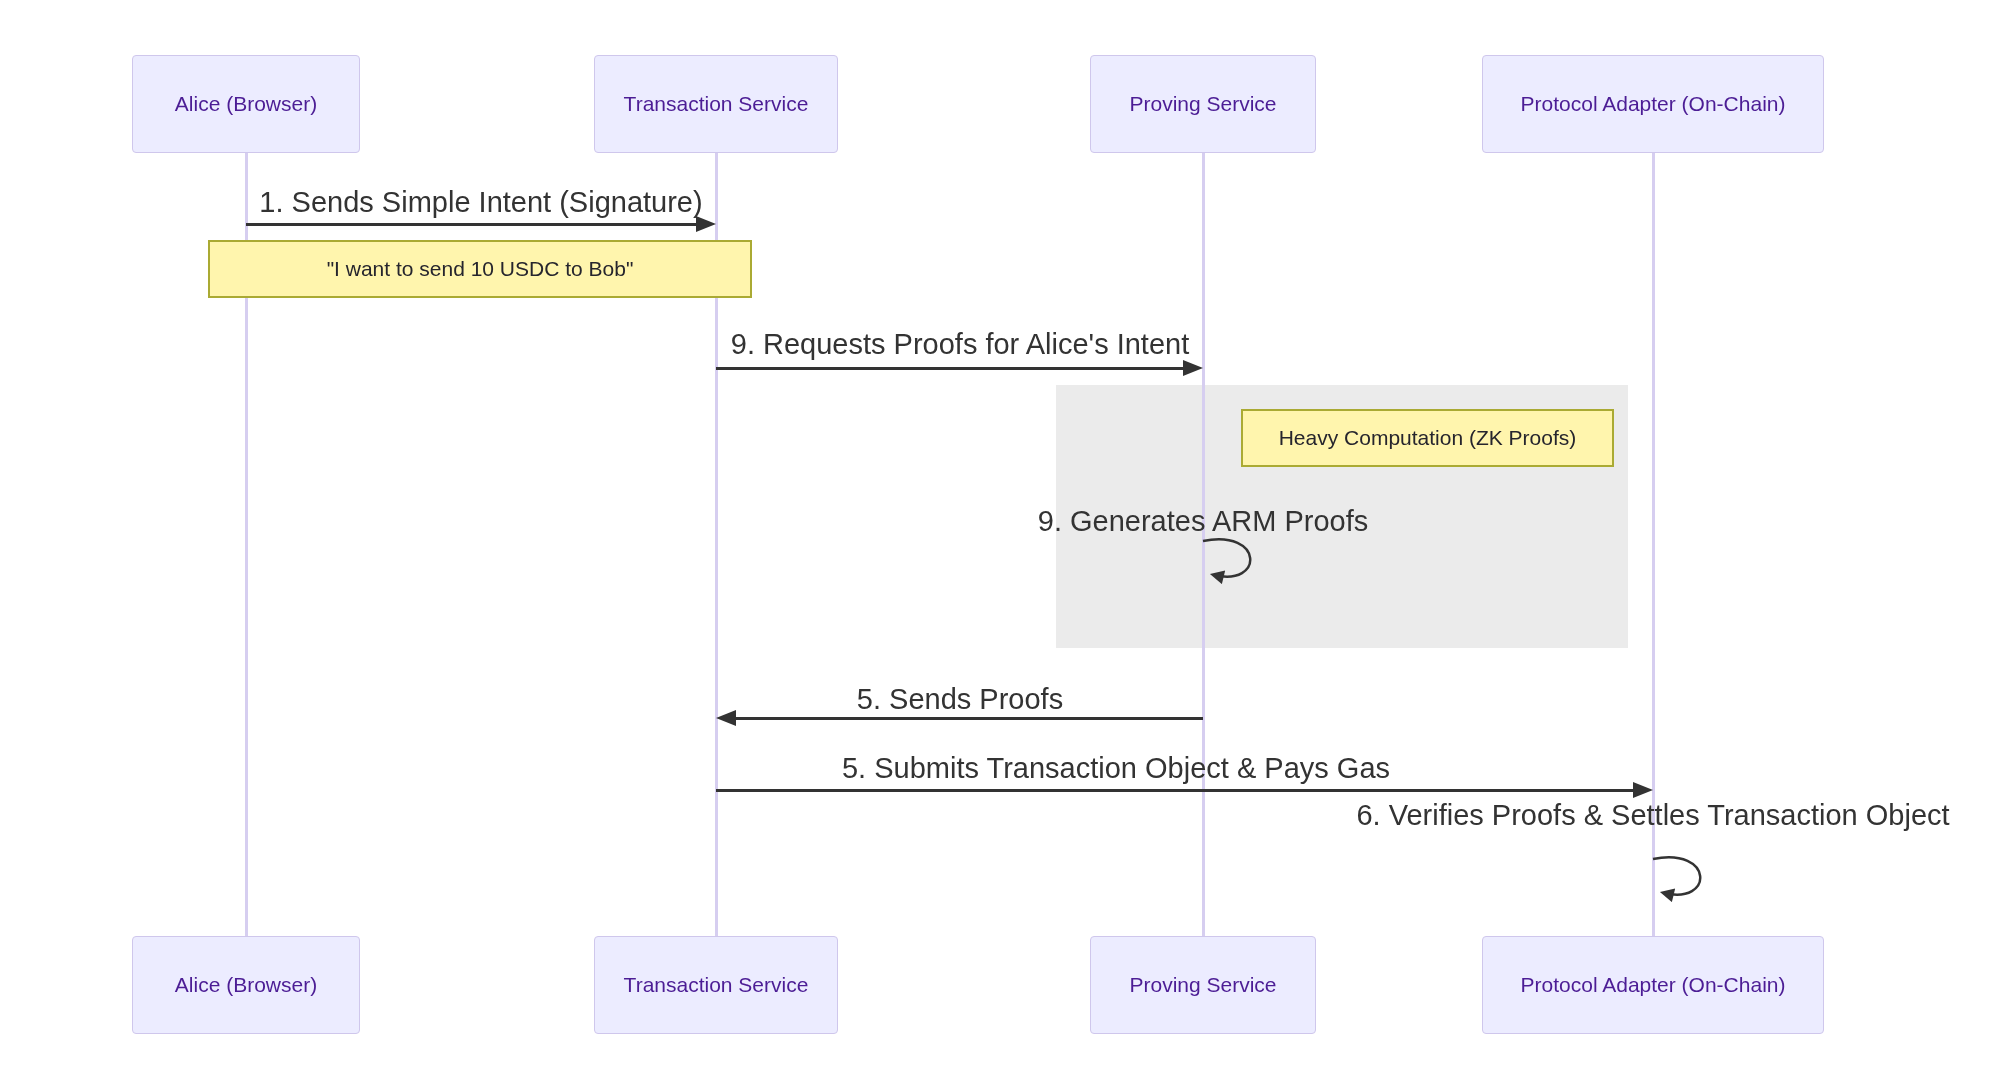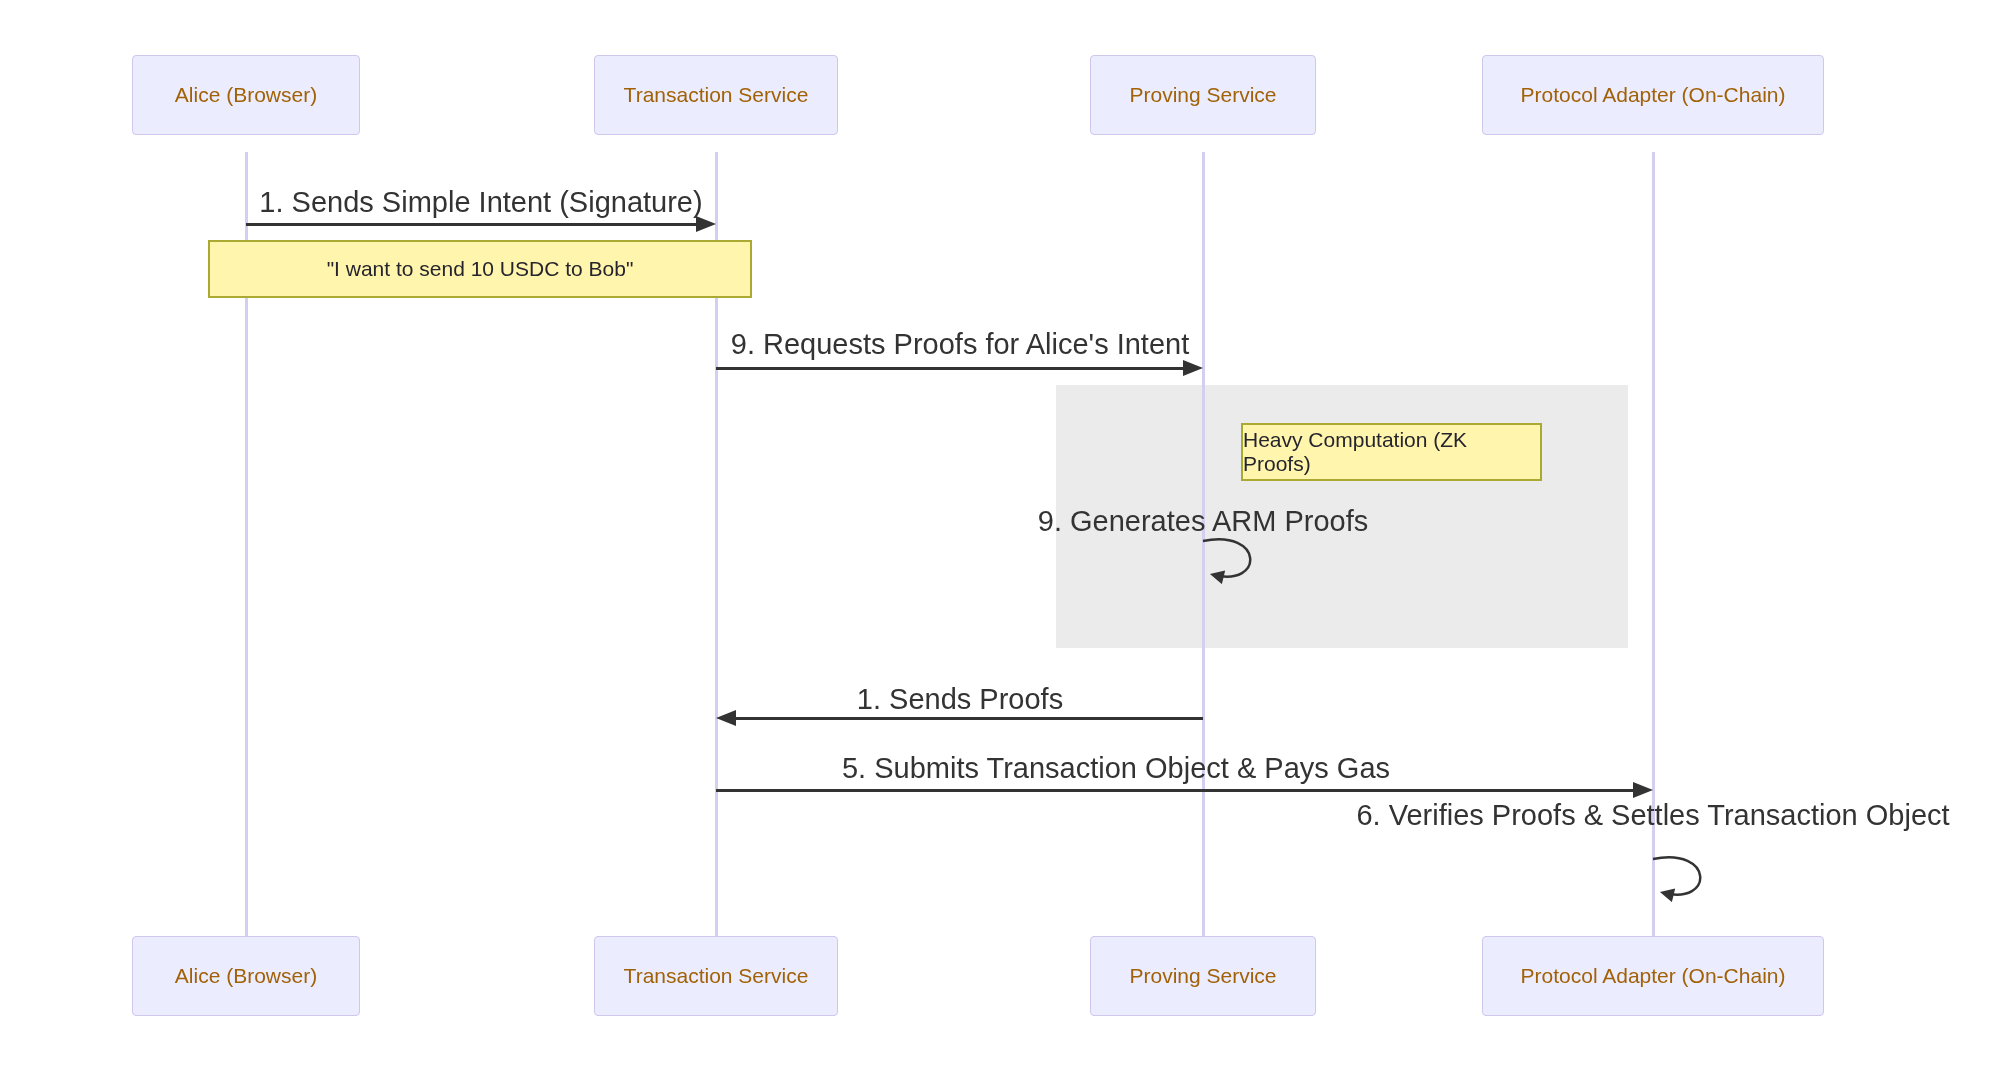--- a/index.html
+++ b/index.html
@@ -20,29 +20,29 @@
   .lifeline {
     position: absolute;
     width: 3px;
     top: 152px;
     height: 784px;
     background: var(--lifeline, #D6CEF0);
     z-index: 1;
   }
   .actor {
     position: absolute;
-    height: 80px;
+    height: 98px;
     background: var(--actor-fill, #ECECFF);
     border: 1px solid var(--actor-border, #CFC7EC);
     border-radius: 4px;
     display: flex;
     align-items: center;
     justify-content: center;
     font-size: 21px;
-    color: #a16207;
+    color: #4c1d95;
     z-index: 2;
     box-sizing: border-box;
   }
   .mlabel {
     position: absolute;
     transform: translateX(-50%);
     white-space: nowrap;
     font-size: 29px;
     color: var(--text, #333333);
     z-index: 3;
@@ -108,35 +108,35 @@
   <div class="mhead-r" style="left:696px; top:216px"></div>
 
   <div class="note" style="left:208px; top:240px; width:544px; height:58px">
     <span>"I want to send 10 USDC to Bob"</span>
   </div>
 
   <div class="mlabel" style="left:960px; top:328px">9. Requests Proofs for Alice's Intent</div>
   <div class="mline" style="left:716px; top:367px; width:469px"></div>
   <div class="mhead-r" style="left:1183px; top:360px"></div>
 
-  <div class="note" style="left:1241px; top:423px; width:301px; height:58px">
+  <div class="note" style="left:1241px; top:409px; width:373px; height:58px">
     <span>Heavy Computation (ZK Proofs)</span>
   </div>
 
   <div class="mlabel" style="left:1203px; top:505px">9. Generates ARM Proofs</div>
   <svg class="selfloop" style="left:1202px; top:536px" width="84" height="52" viewBox="0 0 84 52">
     <defs>
       <marker id="ah3" viewBox="0 0 10 10" refX="7" refY="5" markerWidth="16" markerHeight="14" orient="auto" markerUnits="userSpaceOnUse">
         <path d="M 0 0 L 10 5 L 0 10 z" fill="#333333"></path>
       </marker>
     </defs>
     <path d="M 1 5 C 62 -7, 62 51, 12 39" stroke="#333333" stroke-width="2.5" fill="none" marker-end="url(#ah3)"></path>
   </svg>
 
-  <div class="mlabel" style="left:960px; top:683px">1. Sends Proofs</div>
+  <div class="mlabel" style="left:960px; top:683px">5. Sends Proofs</div>
   <div class="mhead-l" style="left:716px; top:710px"></div>
   <div class="mline" style="left:734px; top:717px; width:469px"></div>
 
   <div class="mlabel" style="left:1116px; top:752px">5. Submits Transaction Object &amp; Pays Gas</div>
   <div class="mline" style="left:716px; top:789px; width:919px"></div>
   <div class="mhead-r" style="left:1633px; top:782px"></div>
 
   <div class="mlabel" style="left:1653px; top:799px">6. Verifies Proofs &amp; Settles Transaction Object</div>
   <svg class="selfloop" style="left:1652px; top:854px" width="84" height="52" viewBox="0 0 84 52">
     <defs>

